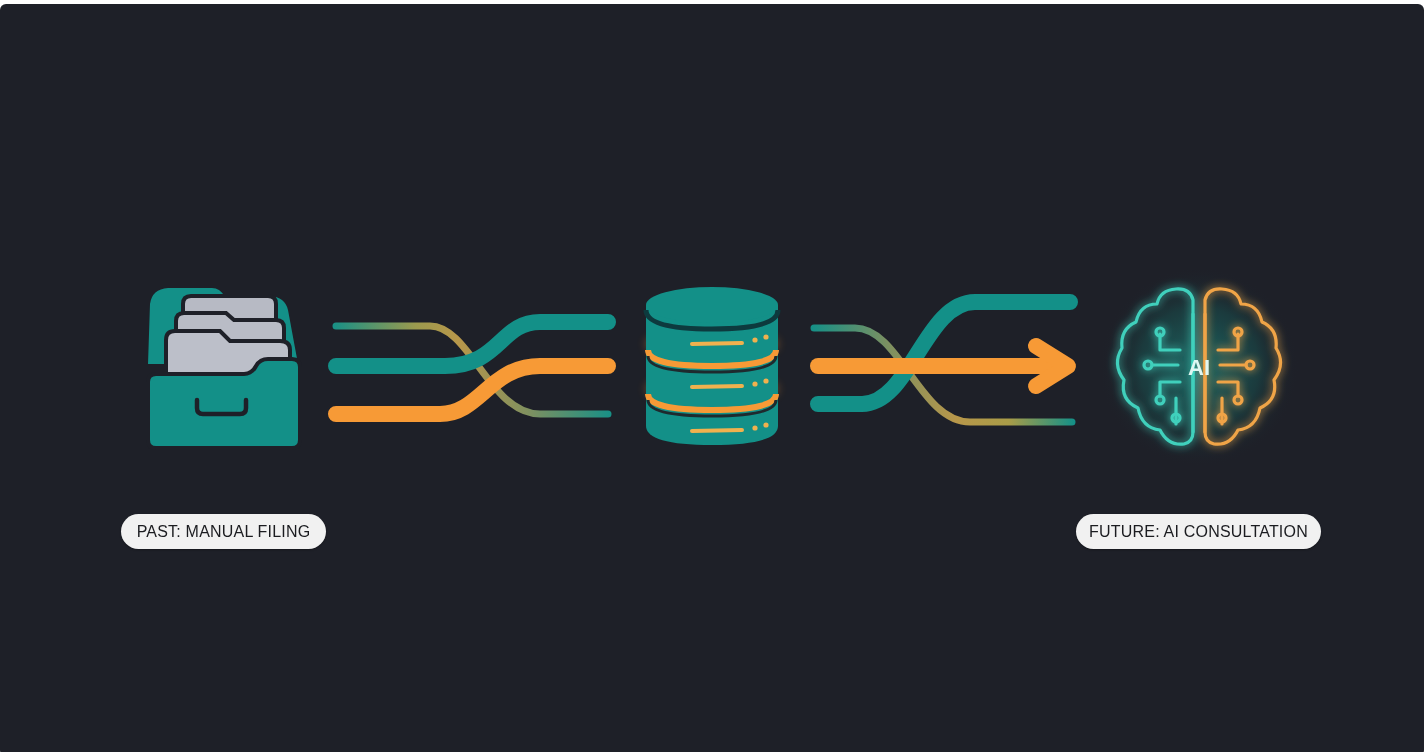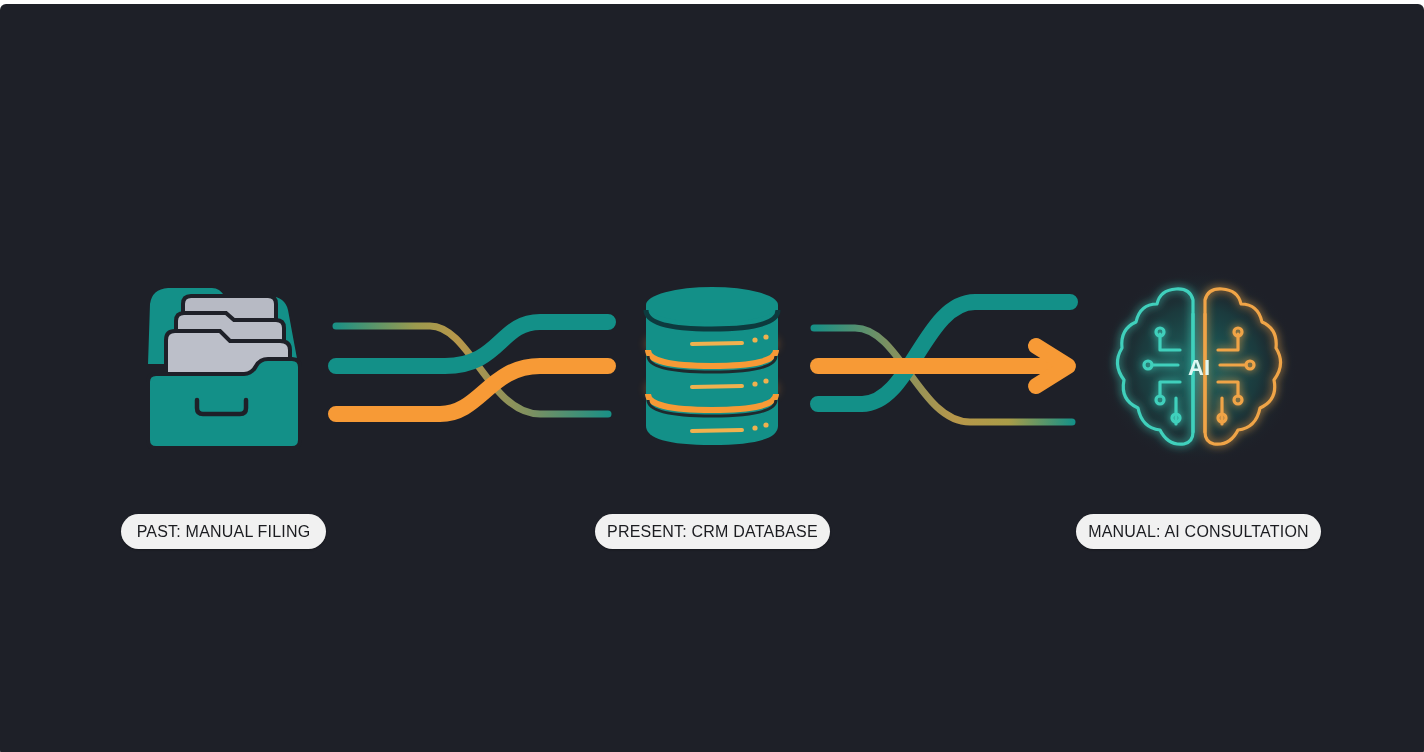--- a/index.html
+++ b/index.html
@@ -117,15 +117,14 @@
         <path stroke="#f0a446" d="M1238 392 L1238 378 L1218 378"></path>
         <circle stroke="#f0a446" cx="1238" cy="396" r="4"></circle>
         <path stroke="#f0a446" d="M1222 420 L1222 394"></path>
         <circle stroke="#f0a446" cx="1222" cy="414" r="4"></circle>
       </g>
       <text x="1199" y="371" text-anchor="middle" font-family="Liberation Sans, sans-serif" font-size="22" font-weight="700" fill="#dff7f2">AI</text>
     </g>
   </svg>
 
   <div class="label-pill" id="pill-past">PAST: MANUAL FILING</div>
-  <div class="label-pill" id="pill-present">PRESENT: CRM DATABASE</div>
-  <div class="label-pill" id="pill-future">MANUAL: AI CONSULTATION</div>
+  <div class="label-pill" id="pill-future">FUTURE: AI CONSULTATION</div>
 </div>
 
 </body></html>

